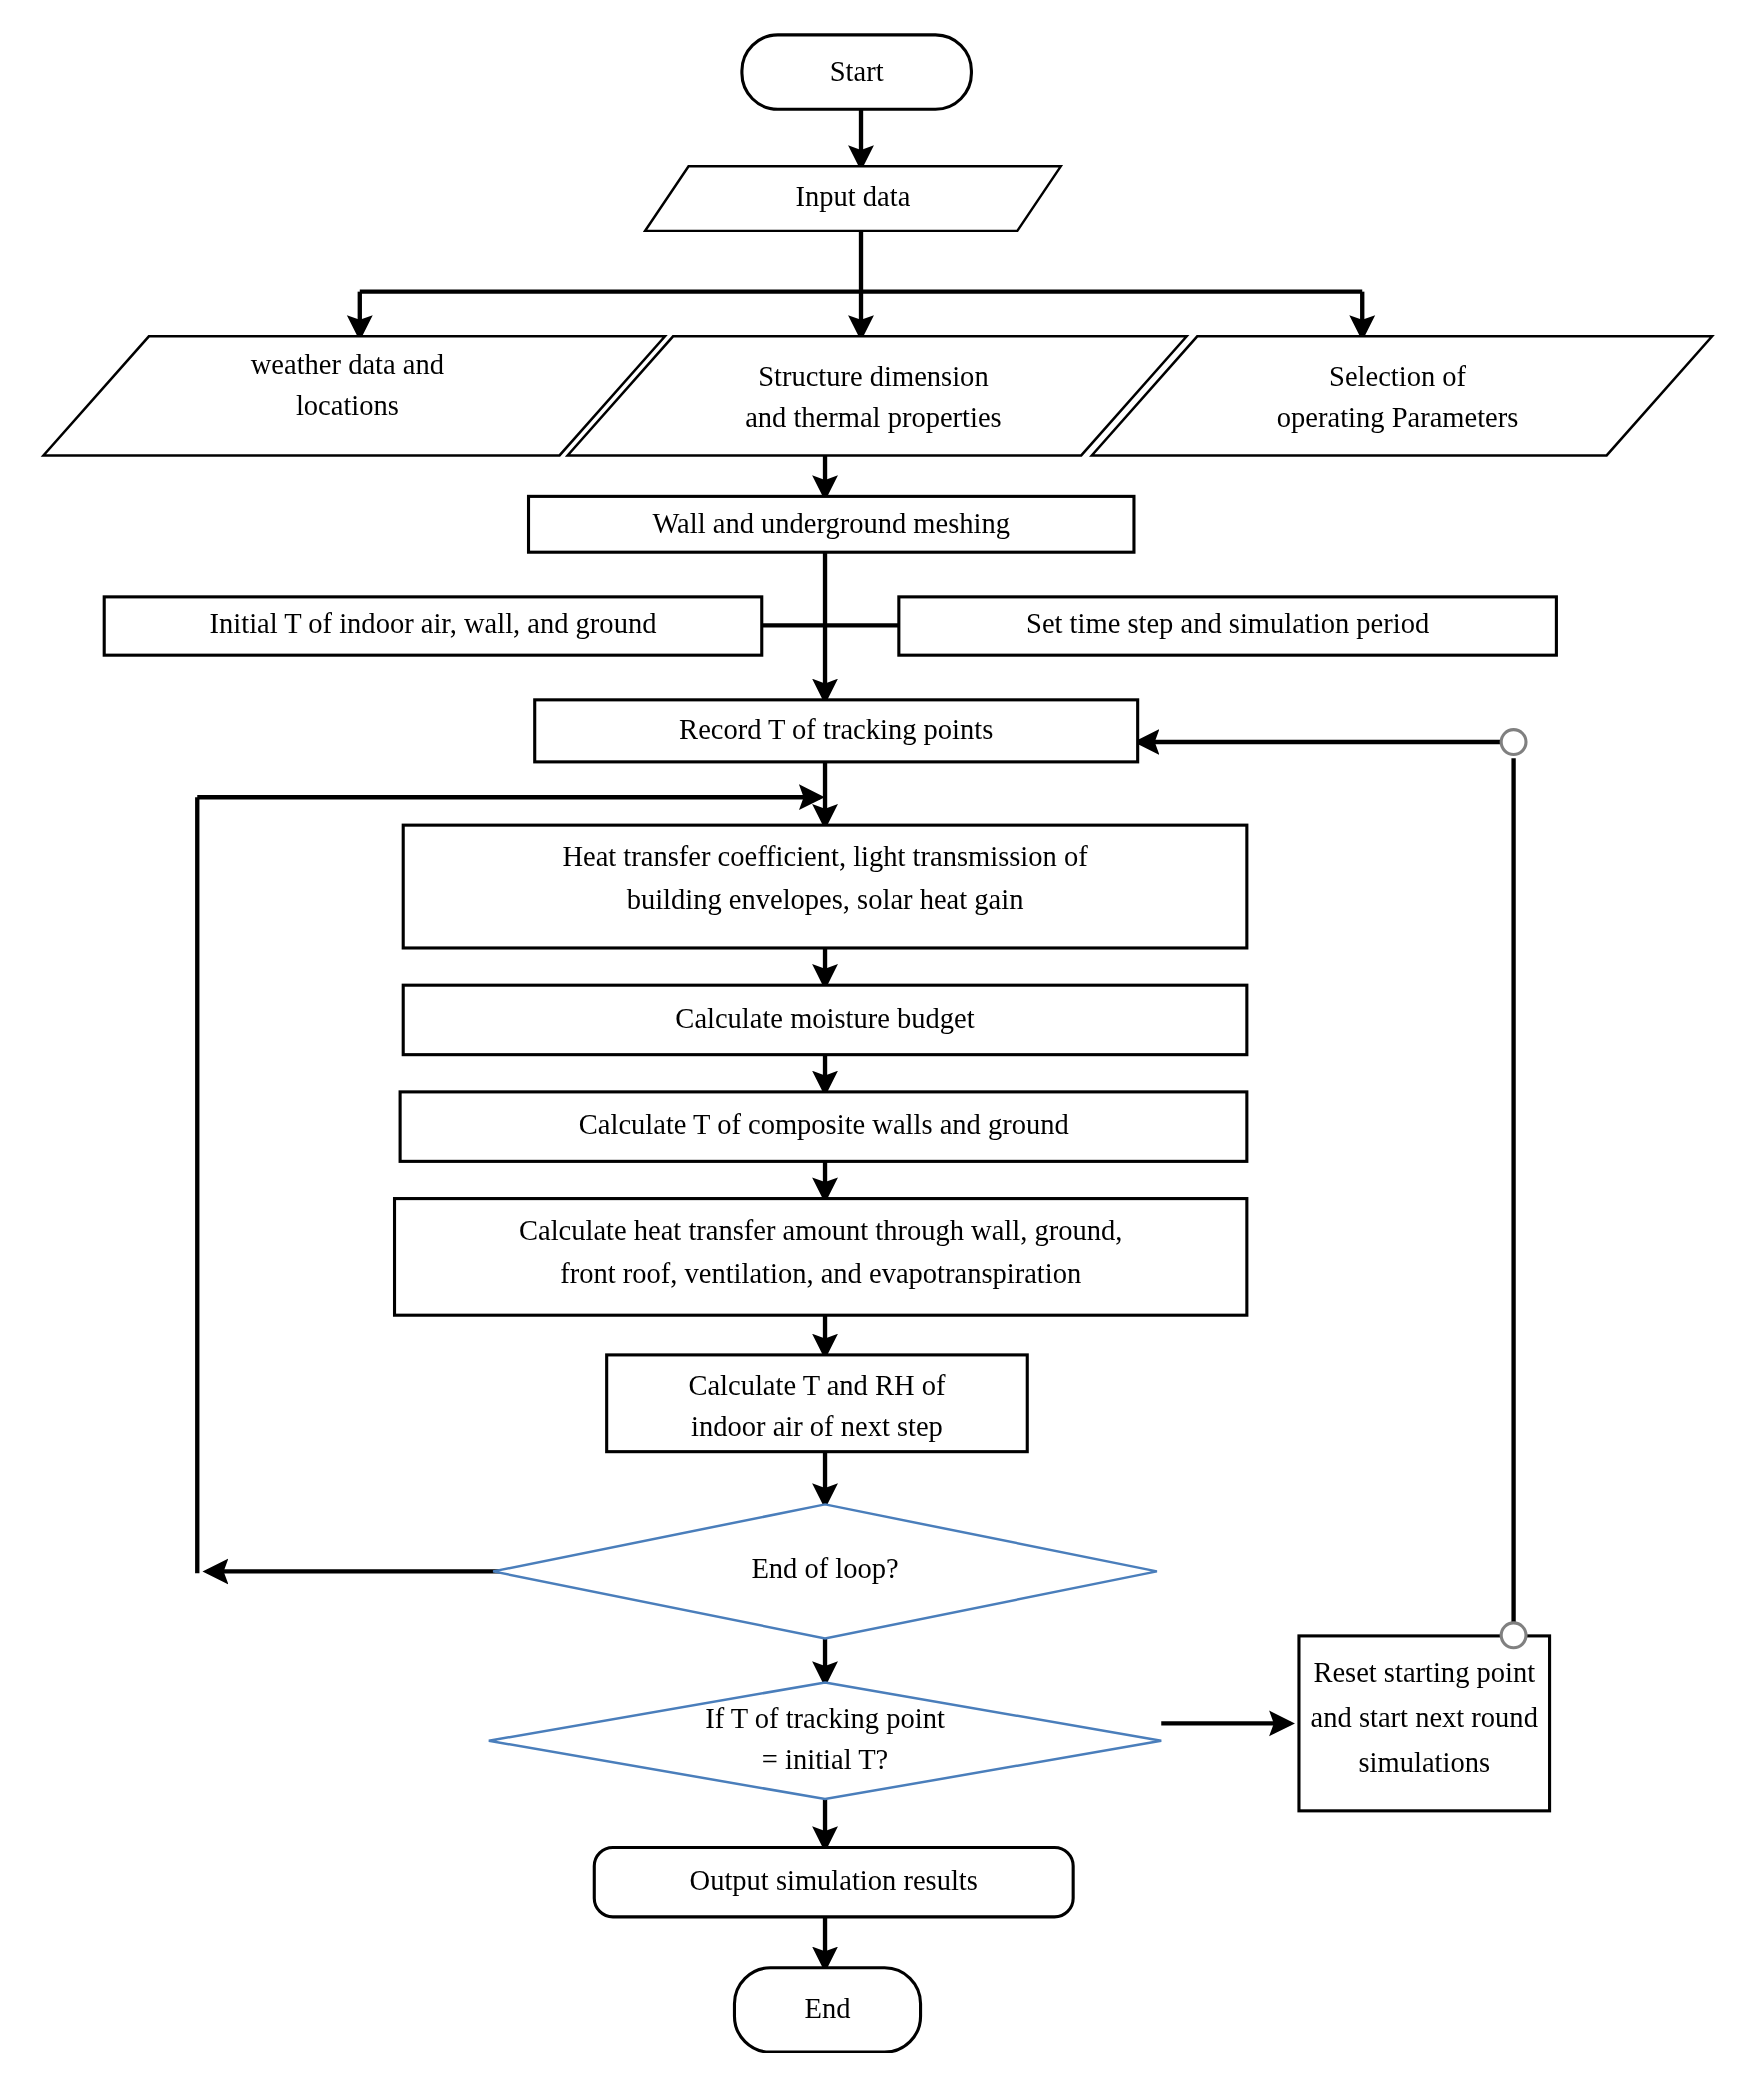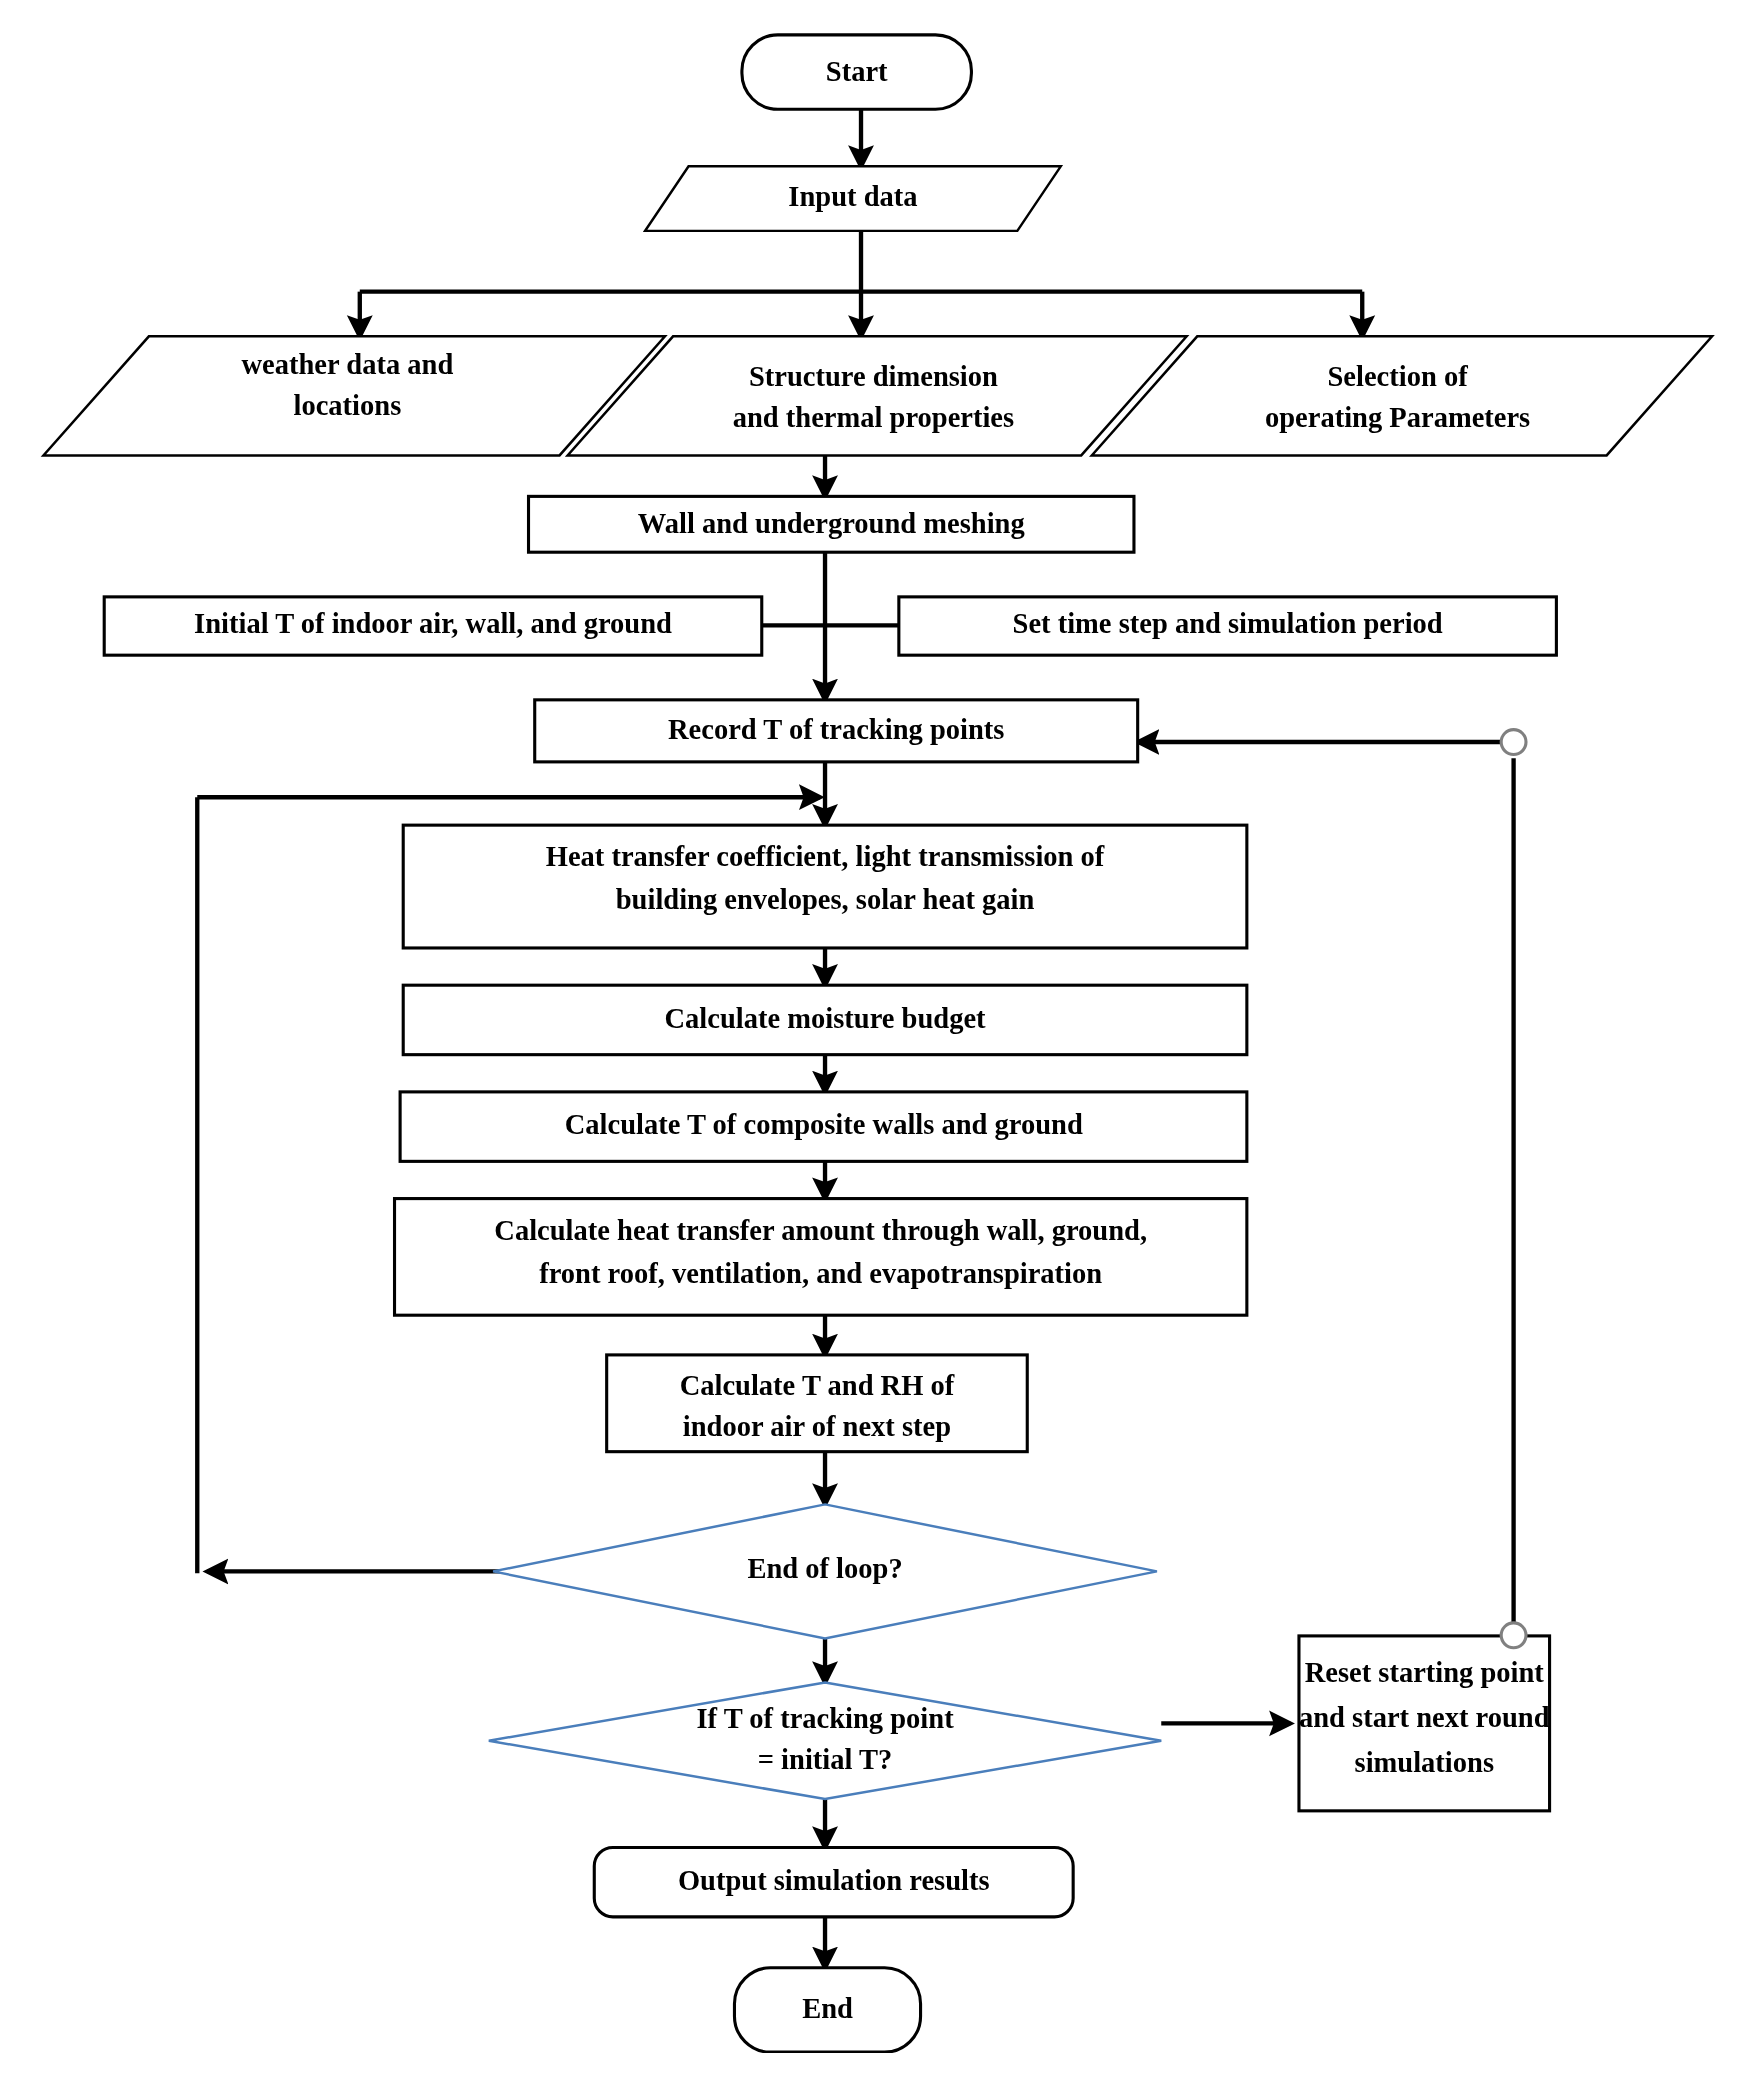--- a/index.html
+++ b/index.html
@@ -9,21 +9,20 @@
   }
   body {
     font-family: "Liberation Serif", "DejaVu Serif", serif;
   }
   #flowchart-root {
     position: relative;
     width: 1758px;
     height: 2053px;
     background: #ffffff;
     overflow: hidden;
-    font-weight: bold;
   }
   svg.chart-svg {
     position: absolute;
     top: 0;
     left: 0;
     width: 1758px;
     height: 2087px;
     display: block;
   }
   .node-shape {

